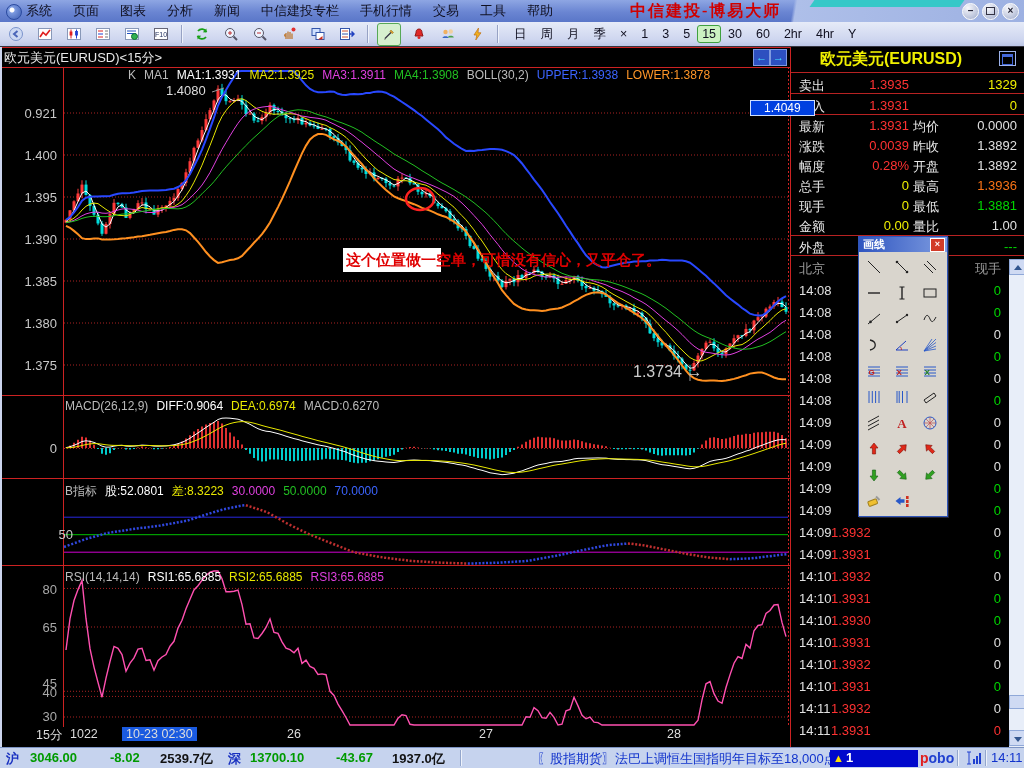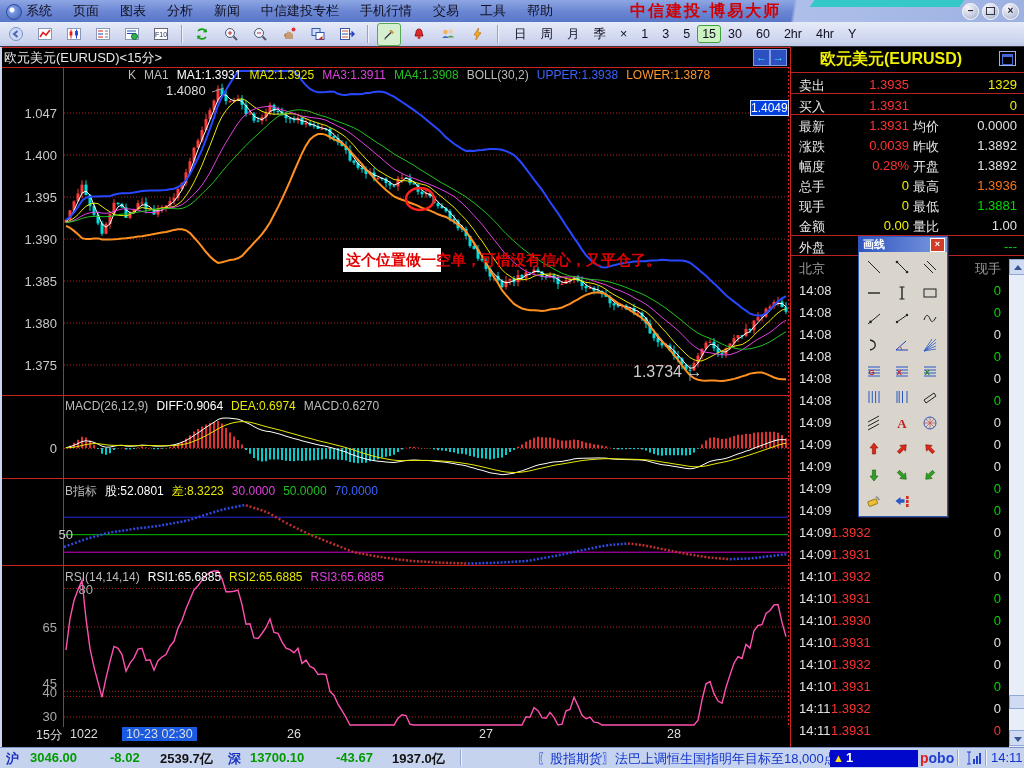--- a/index.html
+++ b/index.html
@@ -37,21 +37,21 @@
   #chart-titlebar{position:absolute;left:0;top:0;width:790px;height:19px;z-index:5;}
   #chart-title{position:absolute;left:4px;top:2px;font-size:13px;color:#e8e8e8;}
   .navbtn{position:absolute;top:2px;width:15px;height:15px;background:#2d50c0;border:1px solid #7f9ae0;
     color:#40e8ff;font-size:11px;font-weight:bold;text-align:center;line-height:14px;}
   .olabel{position:absolute;z-index:6;white-space:nowrap;}
   .ytick{width:57px;text-align:right;font-size:13px;color:#c8c8c8;}
   .hdr{font-size:12px;letter-spacing:0px;}
   .hdr span{margin-right:8px;}
   #note-box{width:92px;background:#fff;color:#e00000;font-weight:bold;font-size:15px;
     line-height:18px;padding:3px;word-break:break-all;}
-  #right-price{background:#0040e0;border:1px solid #cfe0ff;color:#fff;font-size:12px;padding:0 0;}
+  #right-price{background:#0040e0;border:1px solid #cfe0ff;color:#fff;font-size:12px;padding:0 13px;}
   #time-axis{position:absolute;left:0;top:680px;width:790px;height:20px;background:#000;z-index:6;}
   #time-axis span{position:absolute;font-size:12.5px;color:#ddd;}
   #cursor-time{background:#1a5ae0;color:#fff;padding:0 4px;}
   
   #quotepanel{position:absolute;left:790px;top:47px;width:234px;height:700px;background:#000;border-left:1px solid #cc2222;box-sizing:border-box;}
   #quote-title{position:absolute;left:0;top:2px;width:200px;text-align:center;font-size:16px;font-weight:bold;color:#f0f000;}
   #quote-restore{position:absolute;right:8px;top:4px;width:15px;height:13px;border:1px solid #9db2ea;background:#000;}
   #quote-restore div{margin:2px;height:7px;border:1px solid #4468d8;border-top:3px solid #4468d8;}
   .qline{position:absolute;left:0;width:234px;height:0;border-top:1px solid #b82222;}
   .qrow{position:absolute;left:0;width:234px;height:20px;font-size:13px;}
@@ -1048,36 +1048,36 @@
         <ellipse cx="420" cy="152" rx="14" ry="11" fill="none" stroke="#ff2020" stroke-width="2.5"></ellipse>
         <polyline points="212,45 224,41" stroke="#999" fill="none"></polyline>
         <polyline points="690,326 690,334" stroke="#999" fill="none"></polyline>
       </svg>
     <div id="chart-titlebar">
       <span id="chart-title">欧元美元(EURUSD)&lt;15分&gt;</span>
       <div class="navbtn" style="right:20px;">←</div>
       <div class="navbtn" style="right:3px;">→</div>
     </div>
     <div id="yticks">
-        <div class="olabel ytick" style="left: 0px; top: 59px;">1.047</div>
+        <div class="olabel ytick" style="left: 0px; top: 59px;">0.921</div>
         <div class="olabel ytick" style="left: 0px; top: 101px;">1.400</div>
         <div class="olabel ytick" style="left: 0px; top: 143px;">1.395</div>
         <div class="olabel ytick" style="left: 0px; top: 185px;">1.390</div>
         <div class="olabel ytick" style="left: 0px; top: 227px;">1.385</div>
         <div class="olabel ytick" style="left: 0px; top: 269px;">1.380</div>
         <div class="olabel ytick" style="left: 0px; top: 311px;">1.375</div>
       </div>
     <div class="olabel hdr" id="hdr-main" style="left:128px;top:21px;"><span style="color: rgb(187, 187, 187);">K</span><span style="color: rgb(187, 187, 187);">MA1</span><span style="color: rgb(255, 255, 255);">MA1:1.3931</span><span style="color: rgb(232, 232, 0);">MA2:1.3925</span><span style="color: rgb(224, 64, 224);">MA3:1.3911</span><span style="color: rgb(34, 192, 34);">MA4:1.3908</span><span style="color: rgb(187, 187, 187);">BOLL(30,2)</span><span style="color: rgb(60, 100, 255);">UPPER:1.3938</span><span style="color: rgb(255, 150, 40);">LOWER:1.3878</span></div>
     <div class="olabel hdr" id="hdr-macd" style="left:65px;top:352px;"><span style="color: rgb(187, 187, 187);">MACD(26,12,9)</span><span style="color: rgb(255, 255, 255);">DIFF:0.9064</span><span style="color: rgb(232, 232, 0);">DEA:0.6974</span><span style="color: rgb(187, 187, 187);">MACD:0.6270</span></div>
     <div class="olabel hdr" id="hdr-b" style="left:65px;top:436px;"><span style="color: rgb(187, 187, 187);">B指标</span><span style="color: rgb(255, 255, 255);">股:52.0801</span><span style="color: rgb(232, 232, 0);">差:8.3223</span><span style="color: rgb(224, 64, 224);">30.0000</span><span style="color: rgb(34, 192, 34);">50.0000</span><span style="color: rgb(60, 100, 255); text-align: right;">70.0000</span></div>
     <div class="olabel hdr" id="hdr-rsi" style="left:65px;top:523px;"><span style="color: rgb(187, 187, 187);">RSI(14,14,14)</span><span style="color: rgb(255, 255, 255);">RSI1:65.6885</span><span style="color: rgb(232, 232, 0);">RSI2:65.6885</span><span style="color: rgb(224, 64, 224);">RSI3:65.6885</span></div>
     <div class="olabel ytick" style="left:0;top:394px;">0</div>
     <div class="olabel ytick" style="left:0;top:480px;margin-left:16px;">50</div>
     <div id="rsi-ticks">
-        <div class="olabel ytick" style="left: 0px; top: 535px; color: rgb(168, 168, 168); padding-left: 36px;">80</div>
+        <div class="olabel ytick" style="left: 0px; top: 535px; color: rgb(168, 168, 168);">80</div>
         <div class="olabel ytick" style="left: 0px; top: 573px; color: rgb(168, 168, 168);">65</div>
         <div class="olabel ytick" style="left: 0px; top: 629px; color: rgb(168, 168, 168);">45</div>
         <div class="olabel ytick" style="left: 0px; top: 638px; color: rgb(168, 168, 168);">40</div>
         <div class="olabel ytick" style="left: 0px; top: 662px; color: rgb(168, 168, 168);">30</div>
       </div>
     <div class="olabel" style="left:166px;top:36px;font-size:13px;color:#dcdcdc;">1.4080</div>
     <div class="olabel" style="left:633px;top:316px;font-size:16px;color:#cccccc;"><span>1.3734</span> <span>→</span></div>
     <div class="olabel" id="right-price" style="left:750px;top:53px;">1.4049</div>
     <div class="olabel" id="note-box" style="left:343px;top:201px;">这个位置做一空单，可惜没有信心，又平仓了。</div>
     <div id="time-axis">

